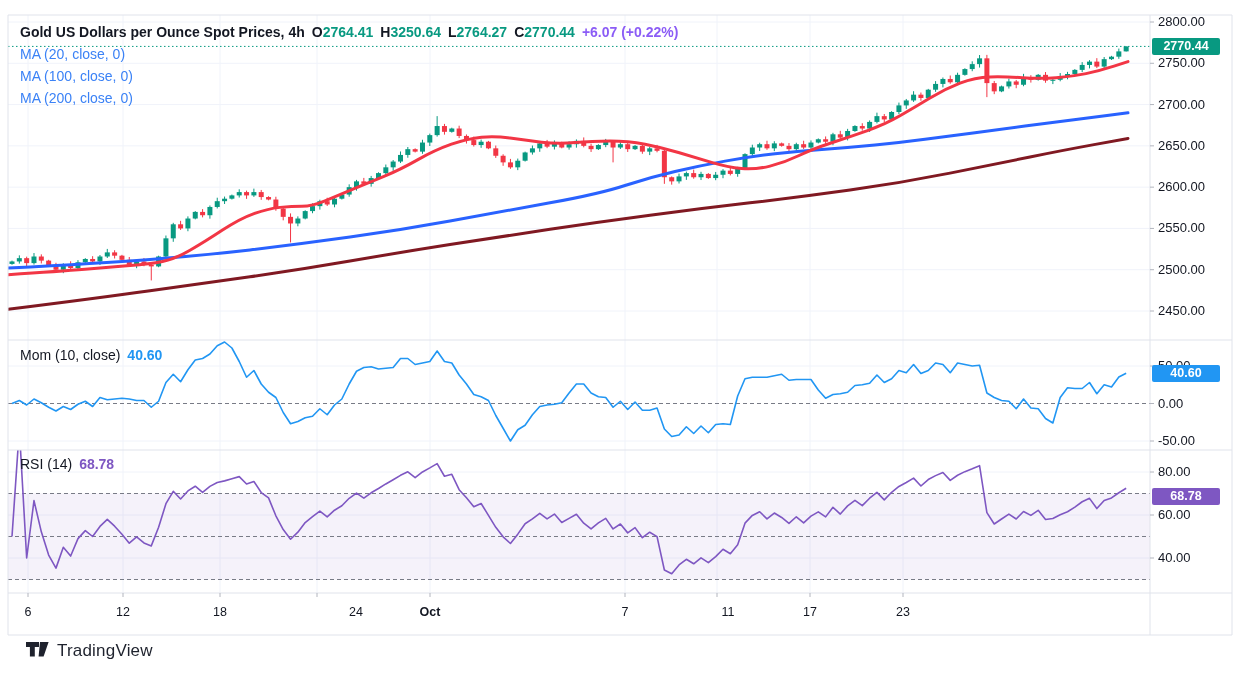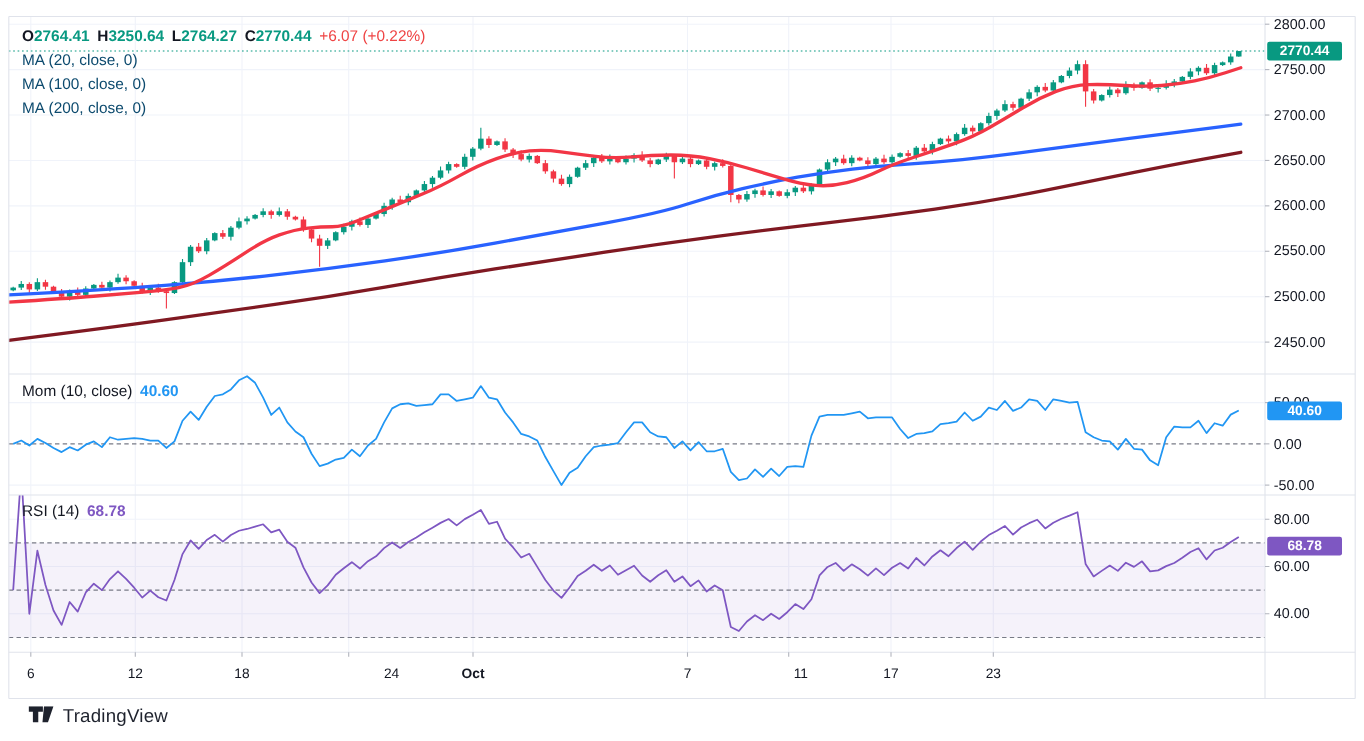--- a/index.html
+++ b/index.html
@@ -4,22 +4,22 @@
 <style>
   html,body{margin:0;padding:0;background:#fff;}
   #app{position:relative;width:1240px;height:674px;background:#fff;overflow:hidden;
        font-family:"Liberation Sans",sans-serif;color:#131722;}
   #cv{position:absolute;left:0;top:0;}
   .legend{position:absolute;left:20px;display:flex;align-items:center;gap:7px;
           font-size:14px;white-space:nowrap;z-index:5;}
   .legend .title{font-weight:700;}
   .kv .k{font-weight:600;color:#131722;}
   .kv .v{font-weight:600;color:#089981;}
-  .chg{font-weight:400;color:#ef4444;}
-  .ma-row{position:absolute;left:20px;font-size:14px;color:#0c4a6e;z-index:5;white-space:nowrap;text-align:right;}
+  .chg{font-weight:700;color:#8b5cf6;}
+  .ma-row{position:absolute;left:20px;font-size:14px;color:#3b82f6;z-index:5;white-space:nowrap;text-align:right;}
   .ind-title{color:#131722;}
   .ind-val{font-weight:600;}
   .mom-col{color:#2196f3;}
   .rsi-col{color:#7e57c2;}
   .badge{position:absolute;left:1152px;width:68px;height:17px;border-radius:2px;
          color:#fff;font-size:12.5px;font-weight:700;display:flex;align-items:center;
          justify-content:center;z-index:6;}
   #labels{position:absolute;left:0;top:0;width:1116px;height:674px;pointer-events:none;z-index:4;}
   .ylabel{position:absolute;left:1158px;height:14px;line-height:14px;font-size:13px;color:#131722;}
   .xlabel{position:absolute;top:605px;font-size:12.5px;color:#131722;transform:translateX(-50%);}
@@ -422,20 +422,21 @@
         <line x1="317" y1="593" x2="317" y2="597" stroke="#b2b5be" stroke-width="1"></line>
         <line x1="430" y1="593" x2="430" y2="597" stroke="#b2b5be" stroke-width="1"></line>
         <line x1="625" y1="593" x2="625" y2="597" stroke="#b2b5be" stroke-width="1"></line>
         <line x1="717" y1="593" x2="717" y2="597" stroke="#b2b5be" stroke-width="1"></line>
         <line x1="810" y1="593" x2="810" y2="597" stroke="#b2b5be" stroke-width="1"></line>
         <line x1="903" y1="593" x2="903" y2="597" stroke="#b2b5be" stroke-width="1"></line>
       </g>
     </svg>
 
   <div class="legend" style="top:24px;">
+    <span class="title">Gold US Dollars per Ounce Spot Prices, 4h</span>
     <span class="kv"><span class="k">O</span><span class="v">2764.41</span></span>
     <span class="kv"><span class="k">H</span><span class="v">3250.64</span></span>
     <span class="kv"><span class="k">L</span><span class="v">2764.27</span></span>
     <span class="kv"><span class="k">C</span><span class="v">2770.44</span></span>
     <span class="chg">+6.07 (+0.22%)</span>
   </div>
 
   <div class="ma-row" style="top:46px;">MA (20, close, 0)</div>
   <div class="ma-row" style="top:68px;">MA (100, close, 0)</div>
   <div class="ma-row" style="top:90px;">MA (200, close, 0)</div>

